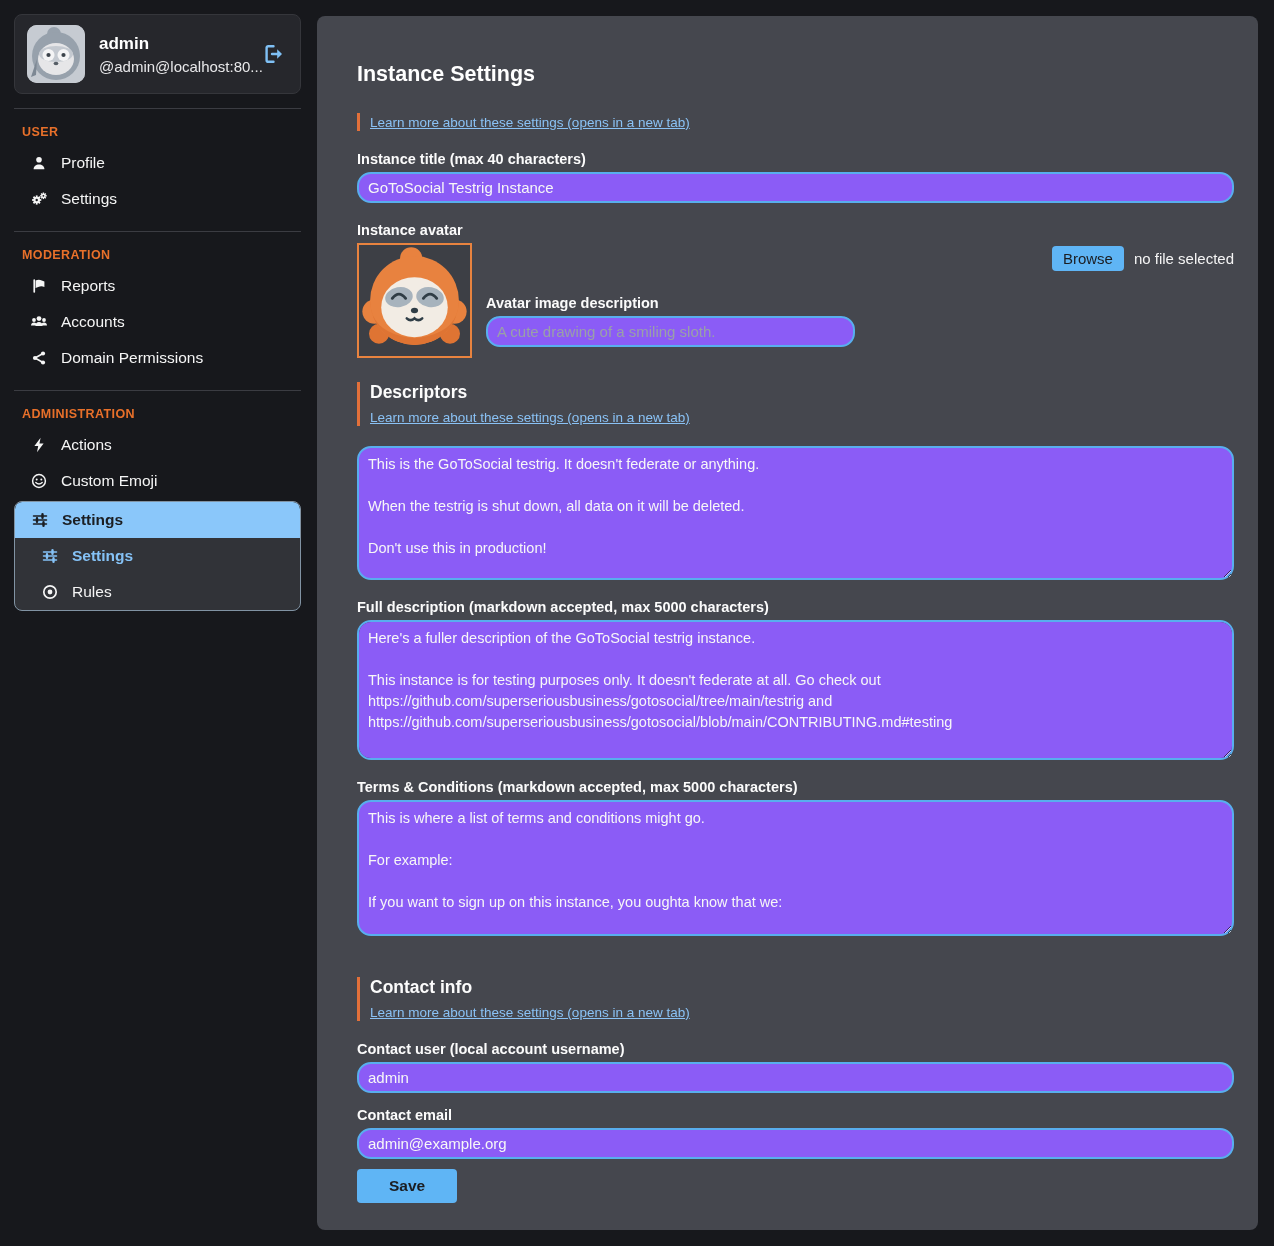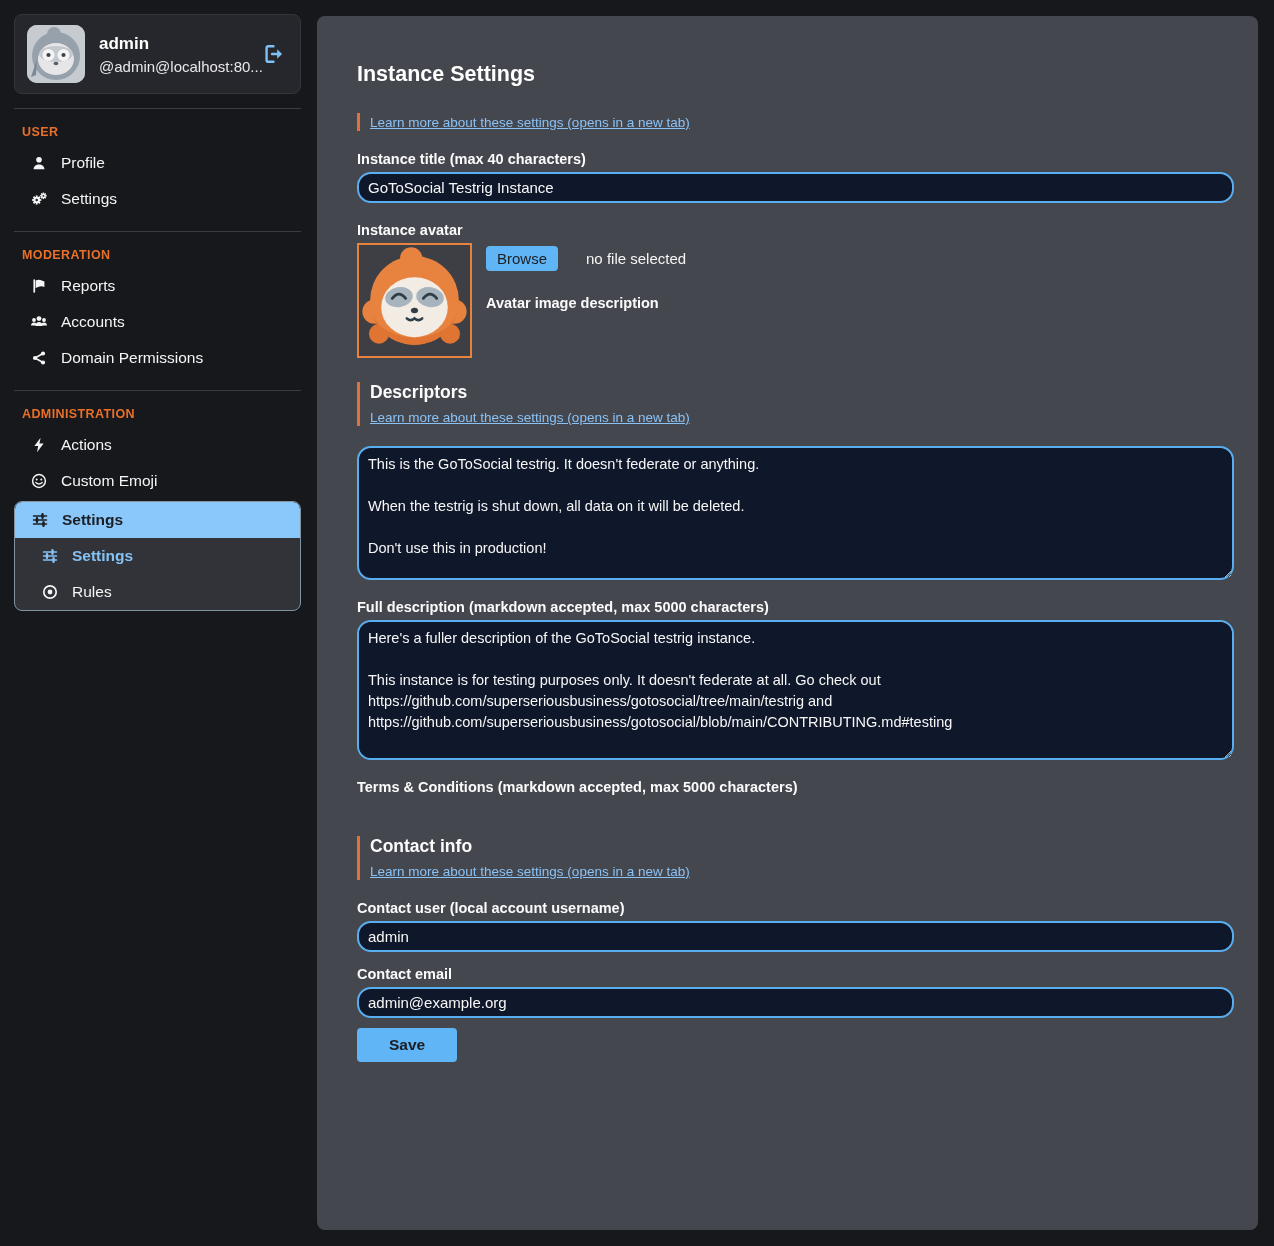--- a/index.html
+++ b/index.html
@@ -101,21 +101,21 @@
   .field { margin-bottom: 19px; }
   .field-label {
     display: block;
     font-size: 14.5px;
     font-weight: bold;
     color: #fbfbfb;
     margin-bottom: 5px;
   }
   .text-input, .text-area {
     width: 100%;
-    background: #0f172a;
+    background: #8b5cf6;
     border: 2px solid #58aeee;
     border-radius: 14px;
     color: #f7f7f7;
     font-size: 15px;
     font-family: "Liberation Sans", "DejaVu Sans", sans-serif;
     padding: 4px 9px;
   }
   .text-input { height: 31px; }
   .text-input::placeholder { color: #9aa0a8; opacity: 1; }
   .text-area {
@@ -130,21 +130,21 @@
   #terms      { height: 136px; }
 
   .avatar-row { display: flex; align-items: flex-start; margin-bottom: 24px; }
   .instance-avatar {
     width: 115px; height: 115px;
     border: 2px solid #e8833f;
     background: #3d3f45;
     flex: 0 0 115px;
   }
   .avatar-right { margin-left: 14px; padding-top: 3px; flex: 1; }
-  .browse-row { display: flex; align-items: center; gap: 28px; margin-bottom: 24px; }
+  .browse-row { display: flex; align-items: center; gap: 10px; margin-bottom: 24px; justify-content: flex-end; }
   .browse-btn {
     background: #5fb5f5;
     color: #1b1d21;
     border: none;
     font-size: 15px;
     font-family: "Liberation Sans", "DejaVu Sans", sans-serif;
     padding: 4px 11px;
     border-radius: 4px;
     cursor: pointer;
   }
@@ -374,20 +374,21 @@
           <ellipse cx="50" cy="59" rx="3.2" ry="2.4" fill="#2f3d46"></ellipse>
           <path d="M43 66 q3.5 3.4 7 0 q3.5 3.4 7 0" fill="none" stroke="#2f3d46" stroke-width="2.2" stroke-linecap="round"></path>
         </svg>
       </div>
       <div class="avatar-right">
         <div class="browse-row">
           <button class="browse-btn">Browse</button>
           <span class="file-status">no file selected</span>
         </div>
         <label class="field-label">Avatar image description</label>
+        <input class="text-input avatar-desc-input" type="text" placeholder="A cute drawing of a smiling sloth." style="">
       </div>
     </div>
   </div>
 
   
   <div class="section-head">
     <h2>Descriptors</h2>
     <a class="learn-link">Learn more about these settings (opens in a new tab)</a>
   </div>
 
@@ -403,20 +404,25 @@
     <label class="field-label">Full description (markdown accepted, max 5000 characters)</label>
     <textarea id="full-desc" class="text-area" style="">Here's a fuller description of the GoToSocial testrig instance.
 
 This instance is for testing purposes only. It doesn't federate at all. Go check out https://github.com/superseriousbusiness/gotosocial/tree/main/testrig and https://github.com/superseriousbusiness/gotosocial/blob/main/CONTRIBUTING.md#testing
 
 Users on this instance:</textarea>
   </div>
 
   <div class="field">
     <label class="field-label">Terms &amp; Conditions (markdown accepted, max 5000 characters)</label>
+    <textarea id="terms" class="text-area" style="">This is where a list of terms and conditions might go.
+
+For example:
+
+If you want to sign up on this instance, you oughta know that we:</textarea>
   </div>
 
   <div class="section-gap"></div>
 
   
   <div class="section-head">
     <h2>Contact info</h2>
     <a class="learn-link">Learn more about these settings (opens in a new tab)</a>
   </div>
 

